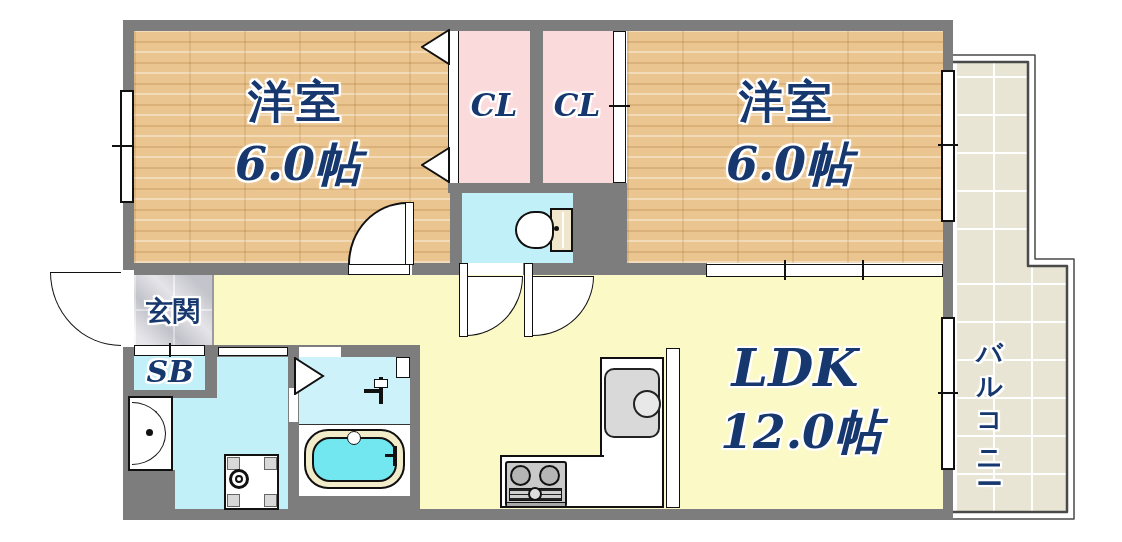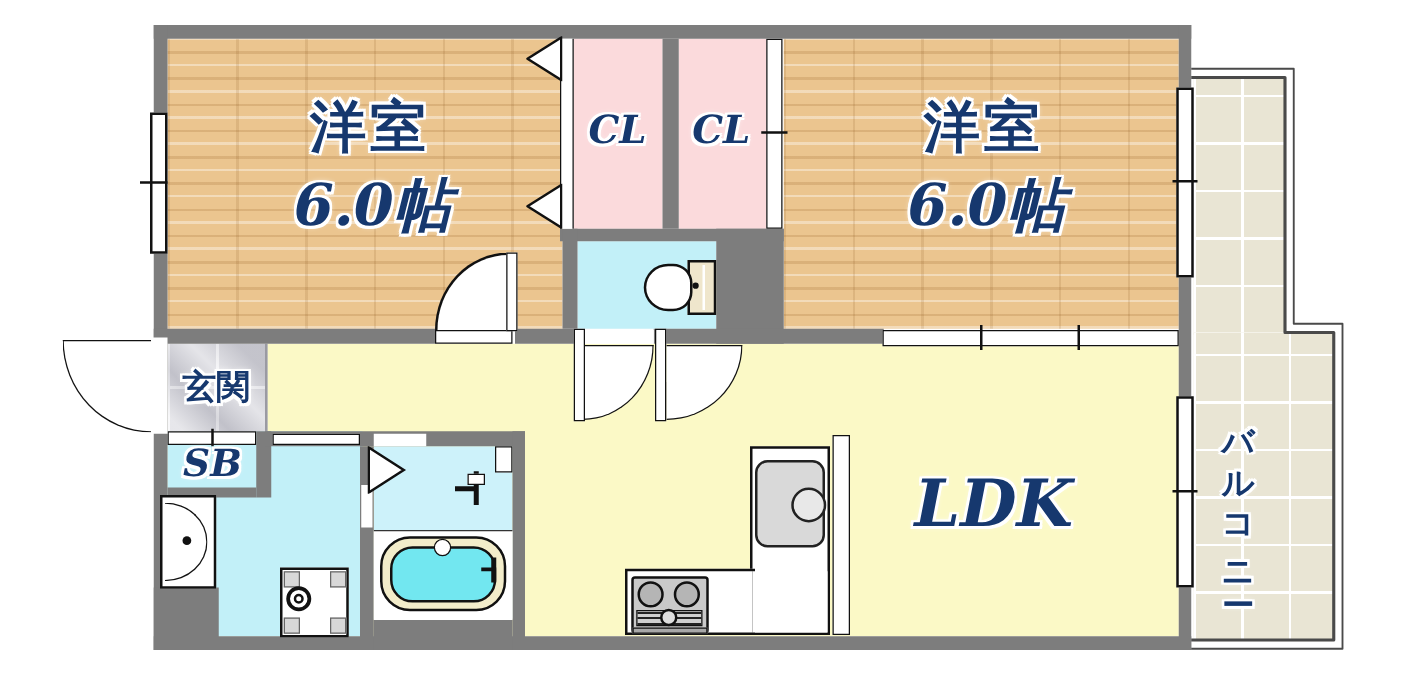--- a/index.html
+++ b/index.html
@@ -173,16 +173,17 @@
   </div>
 
   <div class="lbl" style="left:296px;top:101px;font-size:45px;letter-spacing:3px;">洋室</div>
   <div class="lbl it" style="left:298px;top:164px;font-size:46px;">6.0帖</div>
   <div class="lbl" style="left:787px;top:101px;font-size:45px;letter-spacing:3px;">洋室</div>
   <div class="lbl it" style="left:789px;top:164px;font-size:46px;">6.0帖</div>
   <div class="lbl it" style="left:494px;top:105px;font-size:31px;">CL</div>
   <div class="lbl it" style="left:577px;top:105px;font-size:31px;">CL</div>
   <div class="lbl" style="left:173px;top:310px;font-size:27px;">玄関</div>
   <div class="lbl it" style="left:170px;top:372px;font-size:30px;">SB</div>
-  <div class="lbl it" style="left:795px;top:368px;font-size:52px;margin-top:36px;">LDK</div>
+  <div class="lbl it" style="left:795px;top:368px;font-size:52px;">LDK</div>
+  <div class="lbl it" style="left:801px;top:431px;font-size:47px;">12.0帖</div>
   <div class="lbl vert" style="left:990px;top:400px;font-size:26px;">バルコニー</div>
 
 </div>
 
 </body></html>

